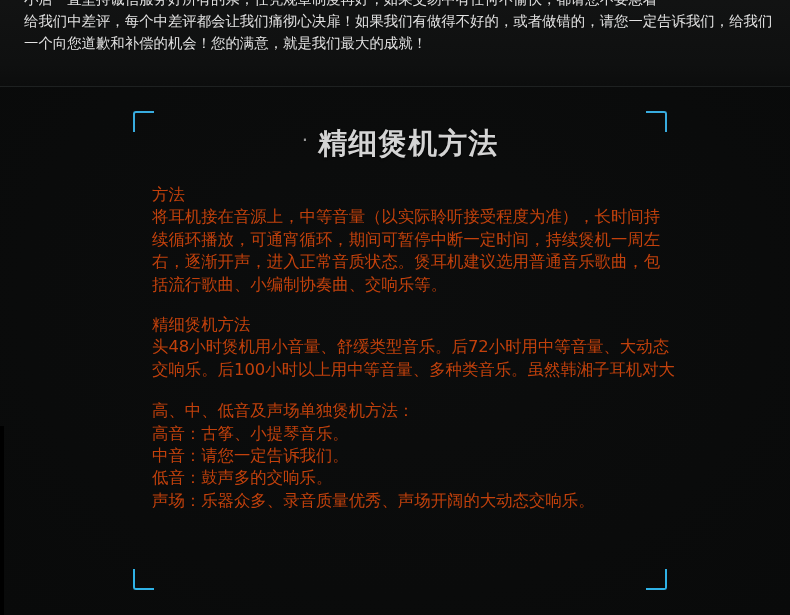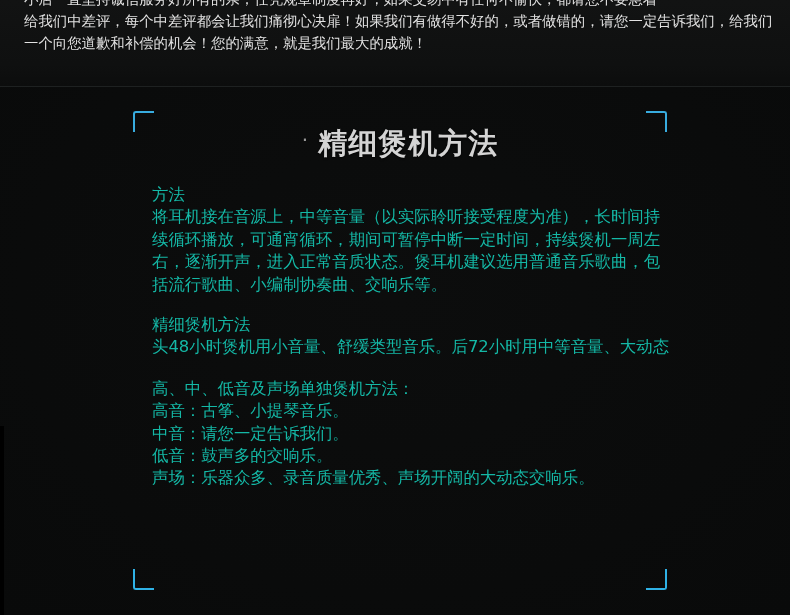--- a/index.html
+++ b/index.html
@@ -48,21 +48,21 @@
   .title-bullet{
     color:#9a9a9a;font-size:20px;vertical-align:6px;margin-right:10px;
   }
   .title-text{
     color:#d4d4d4;font-size:29px;font-weight:bold;letter-spacing:1px;
     text-shadow:0 1px 2px rgba(0,0,0,.8);
   }
 
   .content{
     position:absolute;left:152px;top:184px;width:530px;
-    color:#14b8a6;font-size:16.4px;line-height:22.4px;
+    color:#c2410c;font-size:16.4px;line-height:22.4px;
   }
   .section{margin:0;padding:0;}
   .section + .section{margin-top:18px;}
   .section.last{margin-top:19px;}
   .section div{white-space:nowrap;}
 
   .edge-strip{
     position:absolute;left:0;top:426px;width:4px;height:189px;background:#000;
   }
 </style>
@@ -94,20 +94,21 @@
     <div>方法</div>
     <div>将耳机接在音源上，中等音量（以实际聆听接受程度为准），长时间持</div>
     <div>续循环播放，可通宵循环，期间可暂停中断一定时间，持续煲机一周左</div>
     <div>右，逐渐开声，进入正常音质状态。煲耳机建议选用普通音乐歌曲，包</div>
     <div>括流行歌曲、小编制协奏曲、交响乐等。</div>
   </div>
 
   <div class="section">
     <div>精细煲机方法</div>
     <div>头48小时煲机用小音量、舒缓类型音乐。后72小时用中等音量、大动态</div>
+    <div>交响乐。后100小时以上用中等音量、多种类音乐。虽然韩湘子耳机对大</div>
   </div>
 
   <div class="section last">
     <div>高、中、低音及声场单独煲机方法：</div>
     <div>高音：古筝、小提琴音乐。</div>
     <div>中音：请您一定告诉我们。</div>
     <div>低音：鼓声多的交响乐。</div>
     <div>声场：乐器众多、录音质量优秀、声场开阔的大动态交响乐。</div>
   </div>
 

